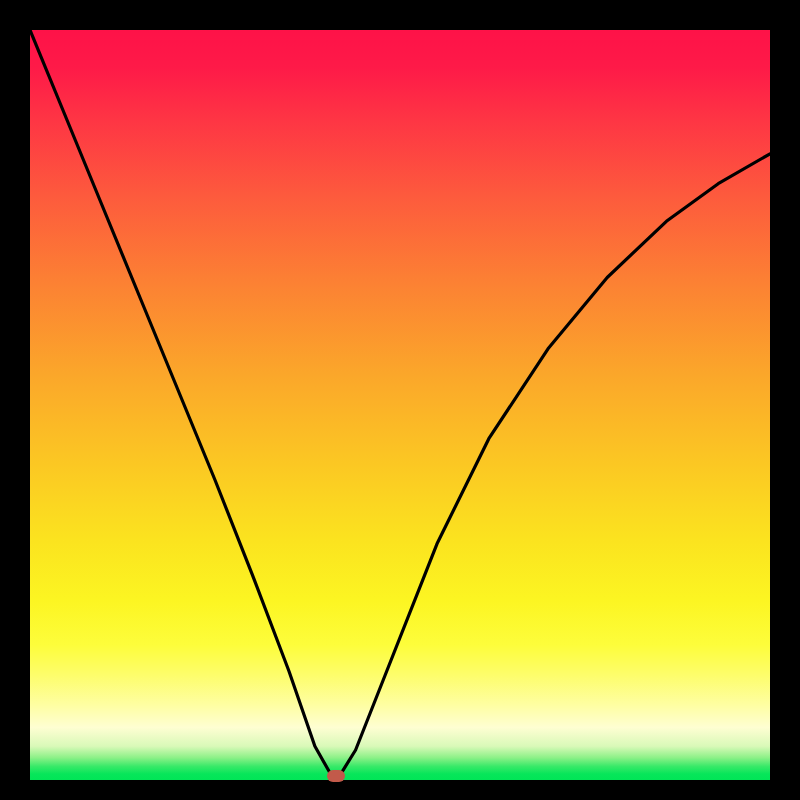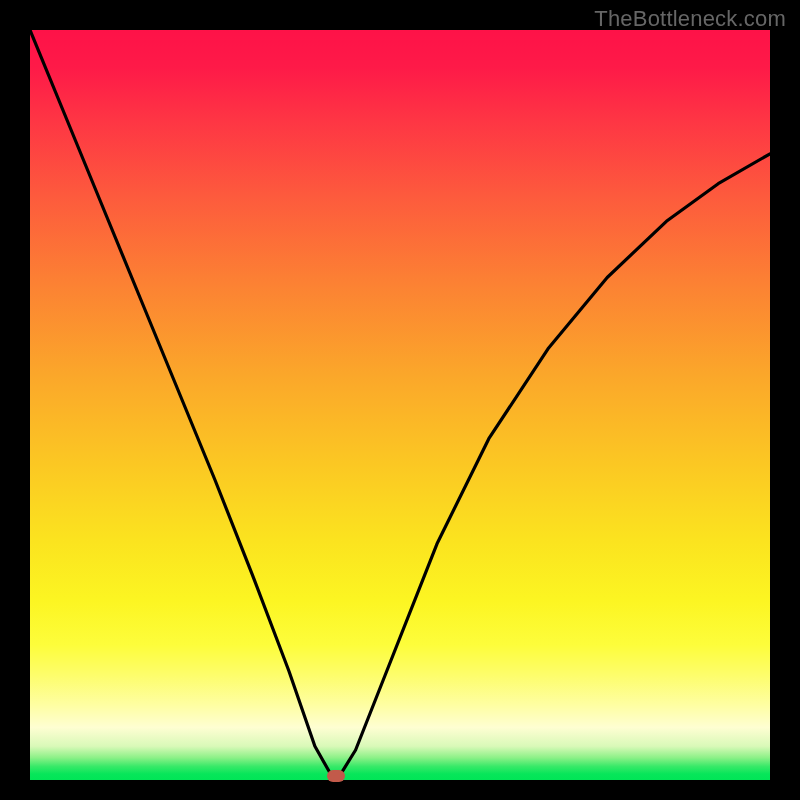--- a/index.html
+++ b/index.html
@@ -77,21 +77,20 @@
     background: #c25a4a;
     border-radius: 6px;
     transform: translate(-50%, -50%);
     z-index: 3;
   }
 </style>
 </head>
 <body>
 
 <div class="frame">
-  <div class="watermark">TheBottleneck.com</div>
 
   <div class="plot">
     <div class="gradient"></div>
 
     <svg class="curve-svg" viewBox="0 0 740 750" preserveAspectRatio="none">
       <path id="curve-path" fill="none" stroke="#000" stroke-width="3.2" stroke-linecap="round" stroke-linejoin="round" d="M0.0 0.0 L37.0 90.0 L74.0 180.0 L111.0 270.0 L148.0 360.0 L185.0 450.0 L222.0 543.8 L259.0 641.3 L284.9 716.3 L301.9 746.3 L309.3 746.3 L325.6 720.0 L355.2 645.0 L407.0 513.8 L458.8 408.7 L518.0 318.8 L577.2 247.5 L636.4 191.3 L688.2 153.7 L740.0 123.8"></path>
     </svg>
 
     <div id="marker" class="marker" style="left: 305.62px; top: 746.25px;"></div>
   </div>

